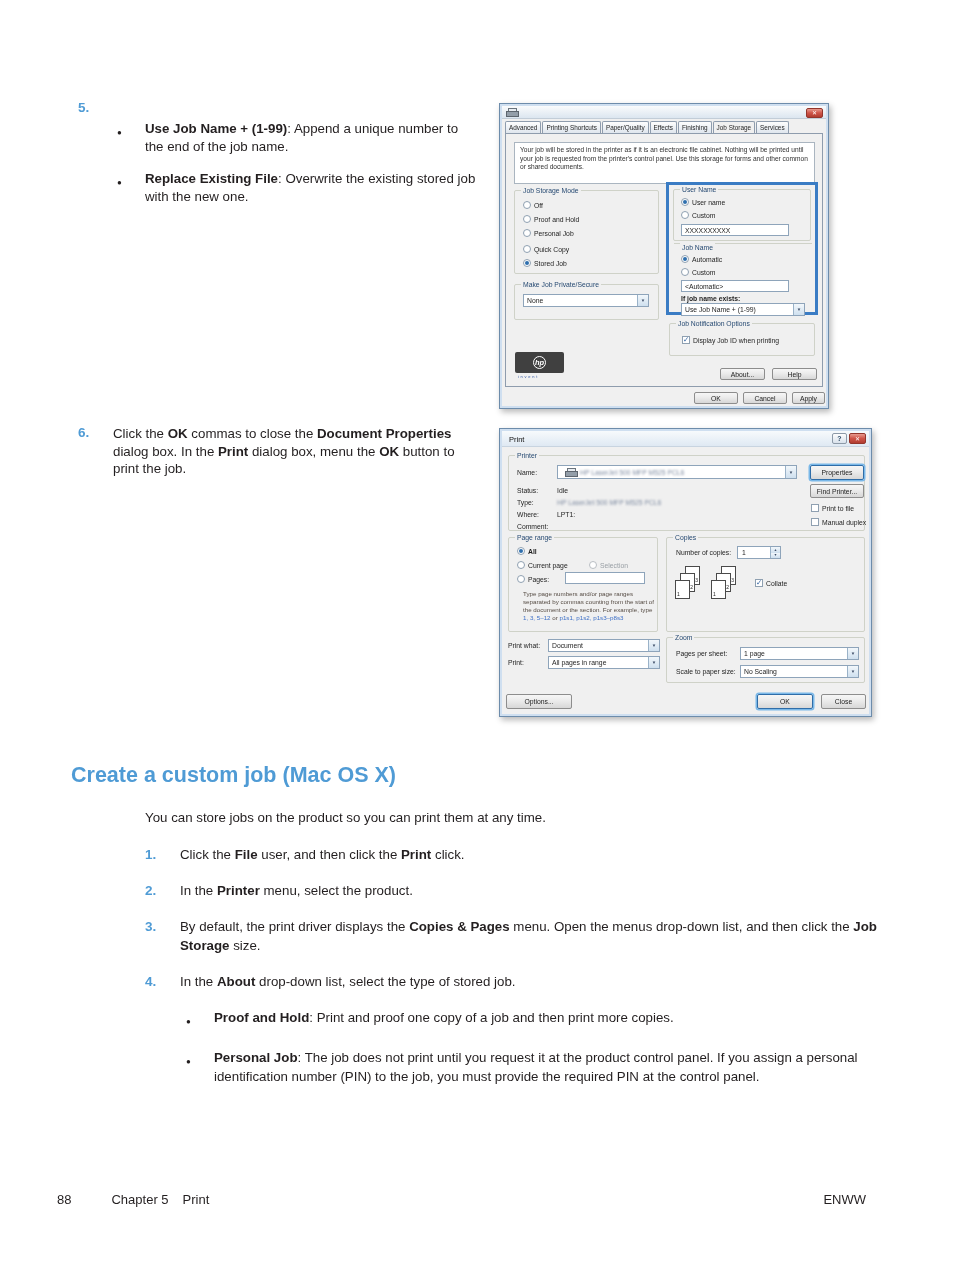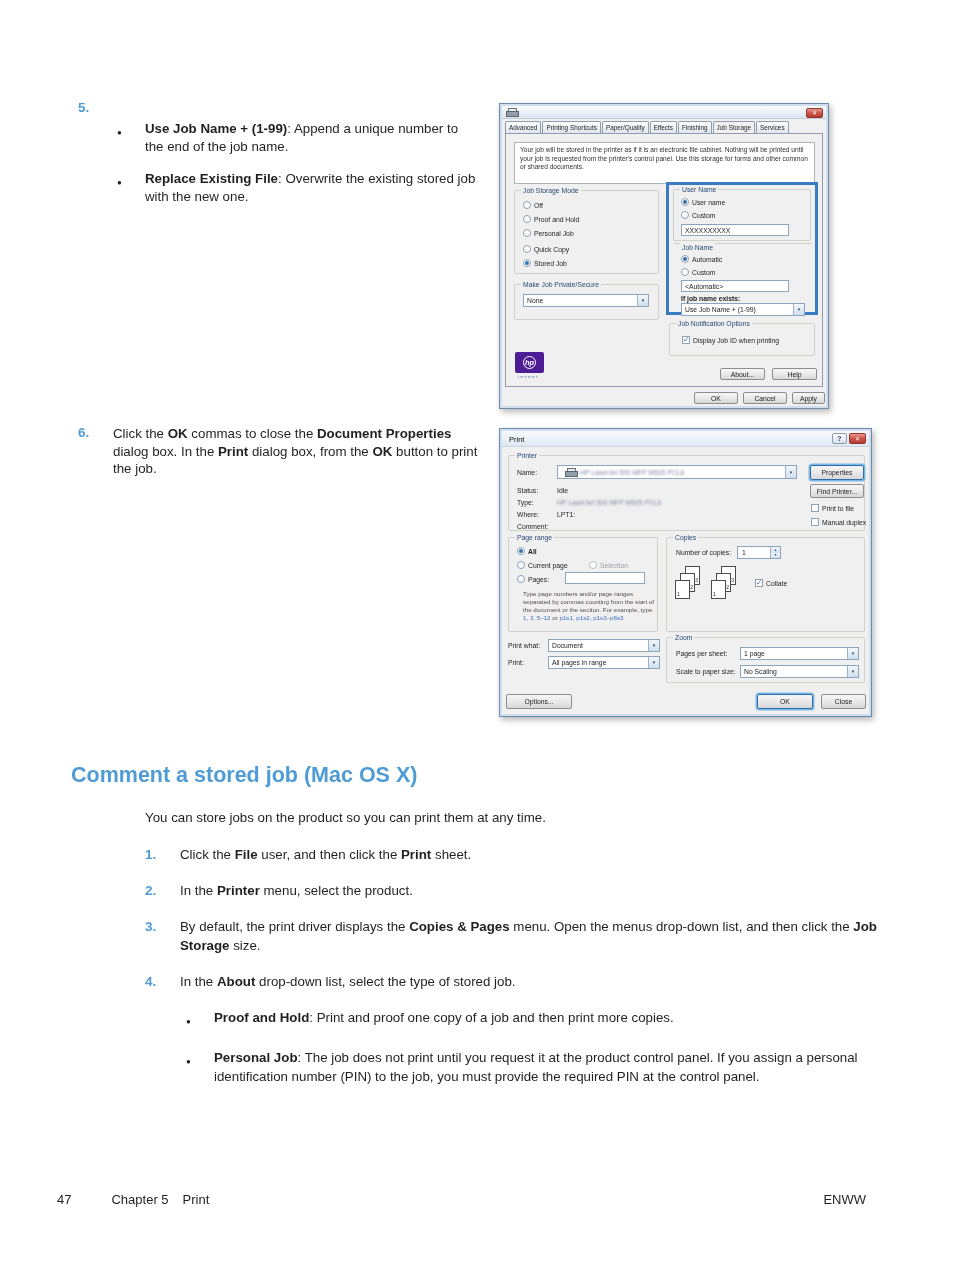--- a/index.html
+++ b/index.html
@@ -56,21 +56,21 @@
   #dialog1 { left:499px; top:103px; width:330px; height:306px; }
   .d1-titlebar { position:absolute; left:2px; right:2px; top:2px; height:13px; background:linear-gradient(#fafbfc,#dce6f0); border-bottom:1px solid #c2cdd8; }
   .d1-tabs { position:absolute; left:5px; top:16px; right:5px; height:13px; display:flex; align-items:flex-end; }
   .tab { border:1px solid #8e9cad; border-bottom:none; border-radius:2px 2px 0 0; padding:2px 3px; background:linear-gradient(#fdfdfd,#dfe6ee);
          margin-right:1px; font-size:6.4px; white-space:nowrap; color:#1e1e1e; }
   .tab.active { background:#f0f0f0; position:relative; top:1px; padding-bottom:3px; }
   .d1-page { position:absolute; left:5px; top:29px; width:318px; height:254px; border:1px solid #8e9cad; background:#f0f0f0; }
   .d1-desc { position:absolute; left:8px; top:8px; width:301px; height:42px; background:#fff; border:1px solid #aab5c0; padding:3px 5px;
              font-size:6.6px; line-height:8.6px; color:#303030; }
   .hl-box { position:absolute; left:160px; top:48px; width:152px; height:133px; border:3px solid #3a7cc4; background:#f0f0f0; }
-  .hp-logo { position:absolute; left:9px; top:218px; width:29px; height:21px; background:#4c1d95; border-radius:2px;
+  .hp-logo { position:absolute; left:9px; top:218px; width:49px; height:21px; background:#404040; border-radius:2px;
              display:flex; align-items:center; justify-content:center; }
   .hp-circle { width:13px; height:13px; border:1.5px solid #fff; border-radius:50%; color:#fff; font-size:7.5px; font-style:italic; font-weight:bold;
                display:flex; align-items:center; justify-content:center; }
   .hp-invent { position:absolute; left:9px; top:240px; width:27px; font-size:4px; color:#2d54a3; letter-spacing:1.8px; text-align:center; }
 
   
   #dialog2 { left:499px; top:428px; width:373px; height:289px; }
   .d2-titlebar { position:absolute; left:2px; right:2px; top:2px; height:16px; background:linear-gradient(#f7fafc,#dfe9f3); border-bottom:1px solid #c8d4e0; }
   .d2-title { position:absolute; left:7px; top:4px; font-size:7.5px; color:#111; }
   .hint { position:absolute; left:14px; top:52px; width:132px; font-size:6.2px; line-height:8px; color:#564c44; }
@@ -97,21 +97,21 @@
         <span class="dot">●</span>
         <span><span class="b">Replace Existing File</span><span>: Overwrite the existing stored job with the new one.</span></span>
       </div>
     </div>
   </div>
 </div>
 
 <div class="doc-step" style="left:78px; top:425px; width:405px;">
   <div class="doc-stepnum">6.</div>
   <div class="doc-text" style="width:368px;">
-    <p><span>Click the </span><span class="b">OK</span><span> commas to close the </span><span class="b">Document Properties</span><span> dialog box. In the </span><span class="b">Print</span><span> dialog box, from the </span><span class="b">OK</span><span> button to print the job.</span></p>
+    <p><span>Click the </span><span class="b">OK</span><span> commas to close the </span><span class="b">Document Properties</span><span> dialog box. In the </span><span class="b">Print</span><span> dialog box, menu the </span><span class="b">OK</span><span> button to print the job.</span></p>
   </div>
 </div>
 
 <div id="dialog1" class="dlg">
   <div class="d1-titlebar">
     <div style="position:absolute;left:4px;top:2px;" class="printer-icon"></div>
     <div class="win-close" style="right:3px; top:1.5px; width:17px; height:10px;">✕</div>
   </div>
   <div class="d1-tabs">
     <div class="tab">Advanced</div>
@@ -318,27 +318,27 @@
       <span>No Scaling</span>
       <span class="arrow">▼</span>
     </div>
   </div>
 
   <button class="btn" style="left:6px; top:265px; width:66px; height:15px;">Options...</button>
   <button class="btn focus" style="left:257px; top:265px; width:56px; height:15px;">OK</button>
   <button class="btn" style="left:321px; top:265px; width:45px; height:15px;">Close</button>
 </div>
 
-<h1 id="section-title">Comment a stored job (Mac OS X)</h1>
+<h1 id="section-title">Create a custom job (Mac OS X)</h1>
 <p id="intro">You can store jobs on the product so you can print them at any time.</p>
 
 <div id="mac-steps">
   <div class="mac-step">
     <span class="doc-stepnum">1.</span>
-    <span><span>Click the </span><span class="b">File</span><span> user, and then click the </span><span class="b">Print</span><span> sheet.</span></span>
+    <span><span>Click the </span><span class="b">File</span><span> user, and then click the </span><span class="b">Print</span><span> click.</span></span>
   </div>
   <div class="mac-step">
     <span class="doc-stepnum">2.</span>
     <span><span>In the </span><span class="b">Printer</span><span> menu, select the product.</span></span>
   </div>
   <div class="mac-step">
     <span class="doc-stepnum">3.</span>
     <span><span>By default, the print driver displays the </span><span class="b">Copies &amp; Pages</span><span> menu. Open the menus drop-down list, and then click the </span><span class="b">Job Storage</span><span> size.</span></span>
   </div>
   <div class="mac-step">
@@ -351,17 +351,17 @@
       <span><span class="b">Proof and Hold</span><span>: Print and proof one copy of a job and then print more copies.</span></span>
     </div>
     <div class="doc-bullet" style="font-size:13.3px; line-height:19px;">
       <span class="dot">●</span>
       <span><span class="b">Personal Job</span><span>: The job does not print until you request it at the product control panel. If you assign a personal identification number (PIN) to the job, you must provide the required PIN at the control panel.</span></span>
     </div>
   </div>
 </div>
 
 <div id="footer">
-  <span>47</span>
+  <span>88</span>
   <span class="chap">Chapter 5</span>
   <span class="chap-title">Print</span>
   <span class="enww">ENWW</span>
 </div>
 
 </body></html>

